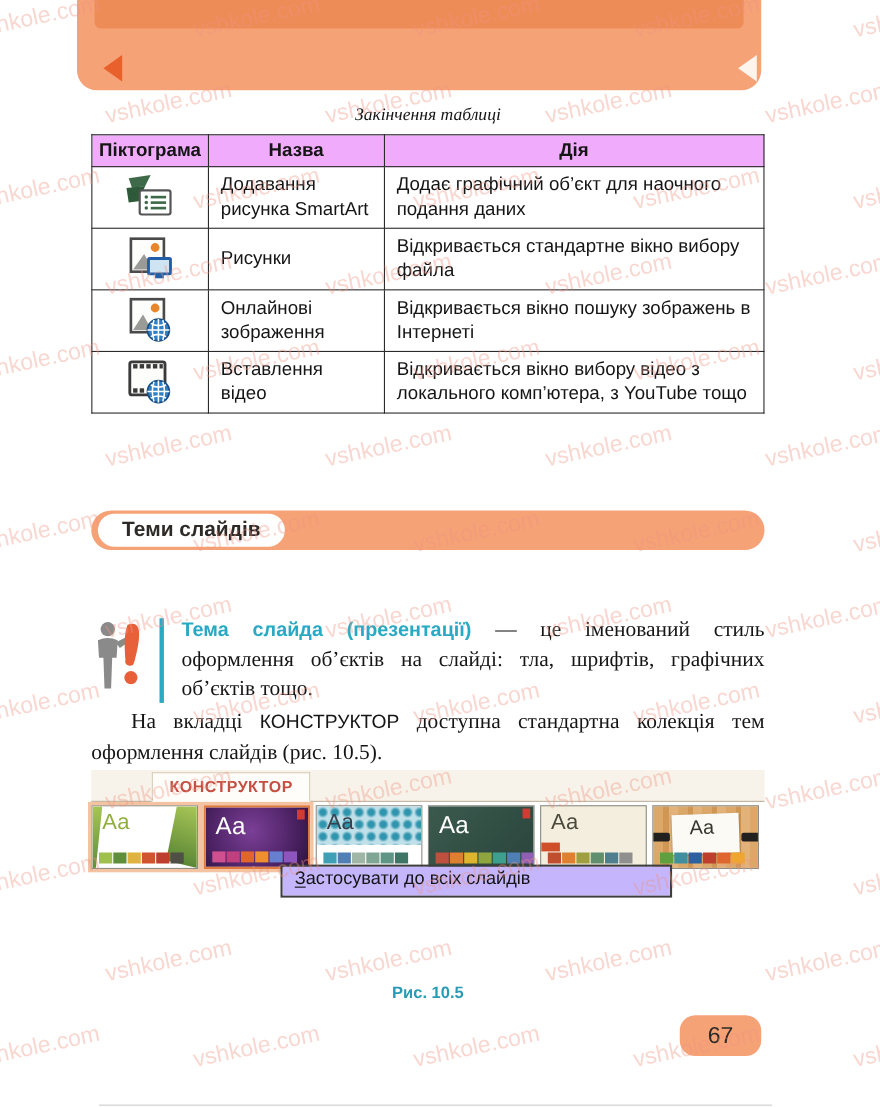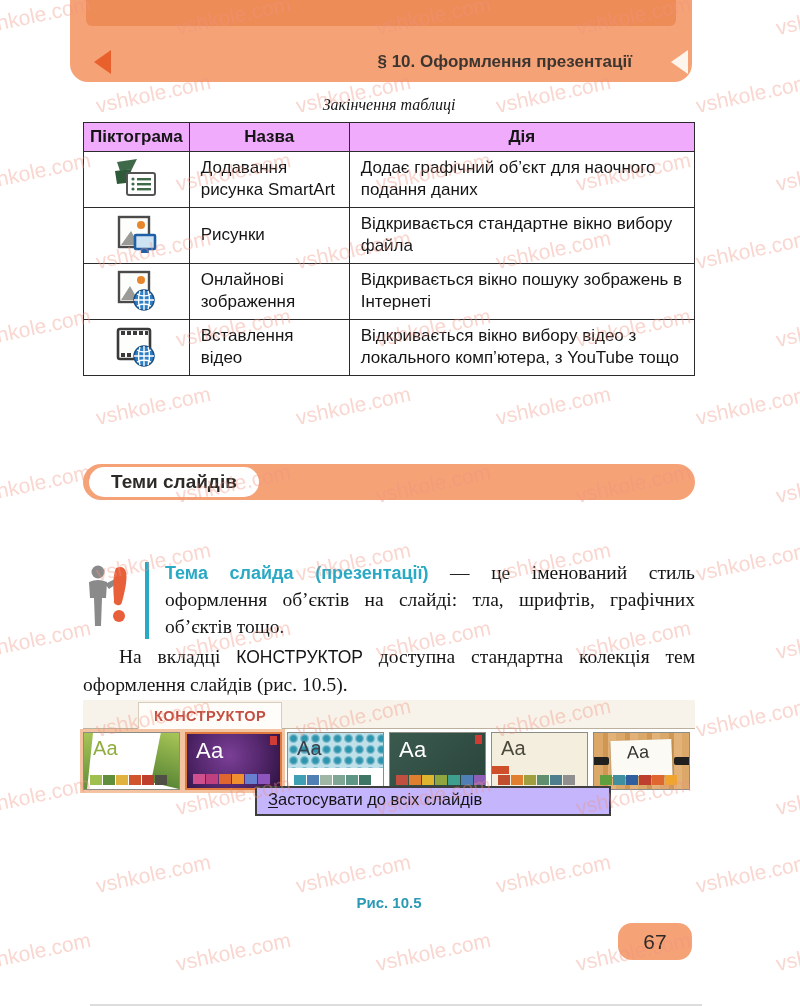--- a/index.html
+++ b/index.html
@@ -182,21 +182,20 @@
       <span style="left: -25px; top: 940px;">vshkole.com</span>
       <span style="left: 175px; top: 940px;">vshkole.com</span>
       <span style="left: 375px; top: 940px;">vshkole.com</span>
       <span style="left: 575px; top: 940px;">vshkole.com</span>
       <span style="left: 775px; top: 940px;">vshkole.com</span>
     </div>
 
   <div class="band">
     <div class="band-strip"></div>
     <div class="arrow-left-red"></div>
-    <div class="band-title">§ 10.  Оформлення презентації</div>
     <div class="arrow-left-white"></div>
   </div>
 
   <div class="table-note">Закінчення таблиці</div>
 
   <table class="props">
     <thead>
       <tr>
         <th>Піктограма</th>
         <th>Назва</th>

